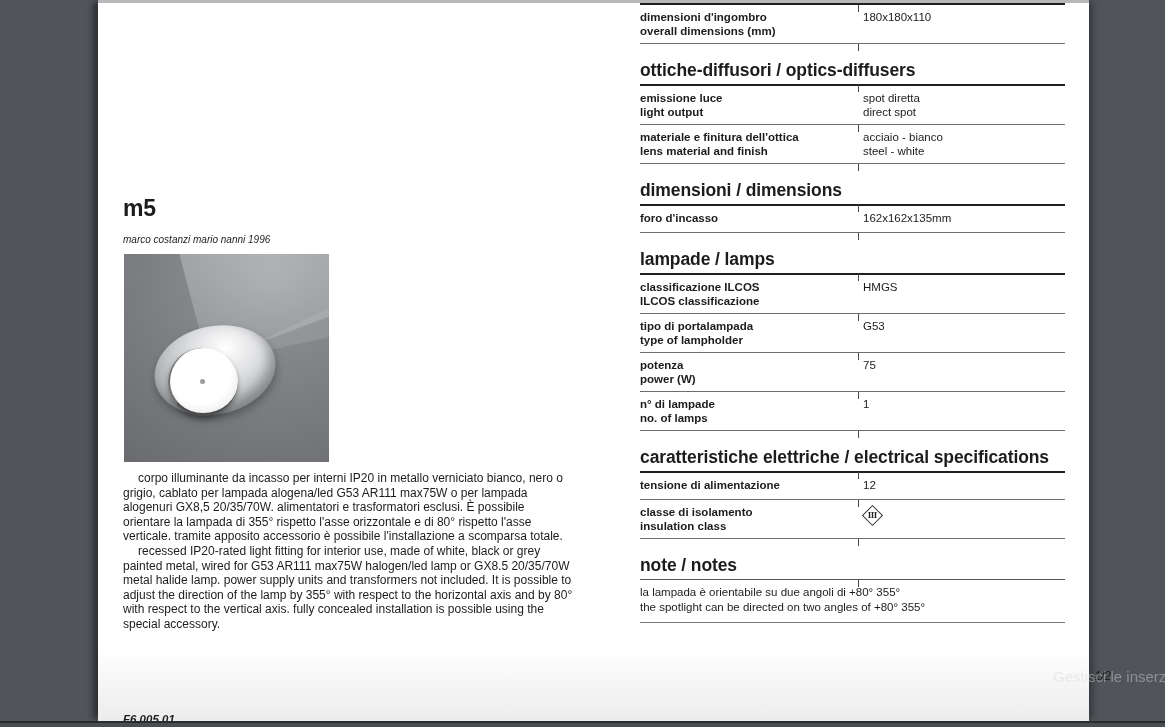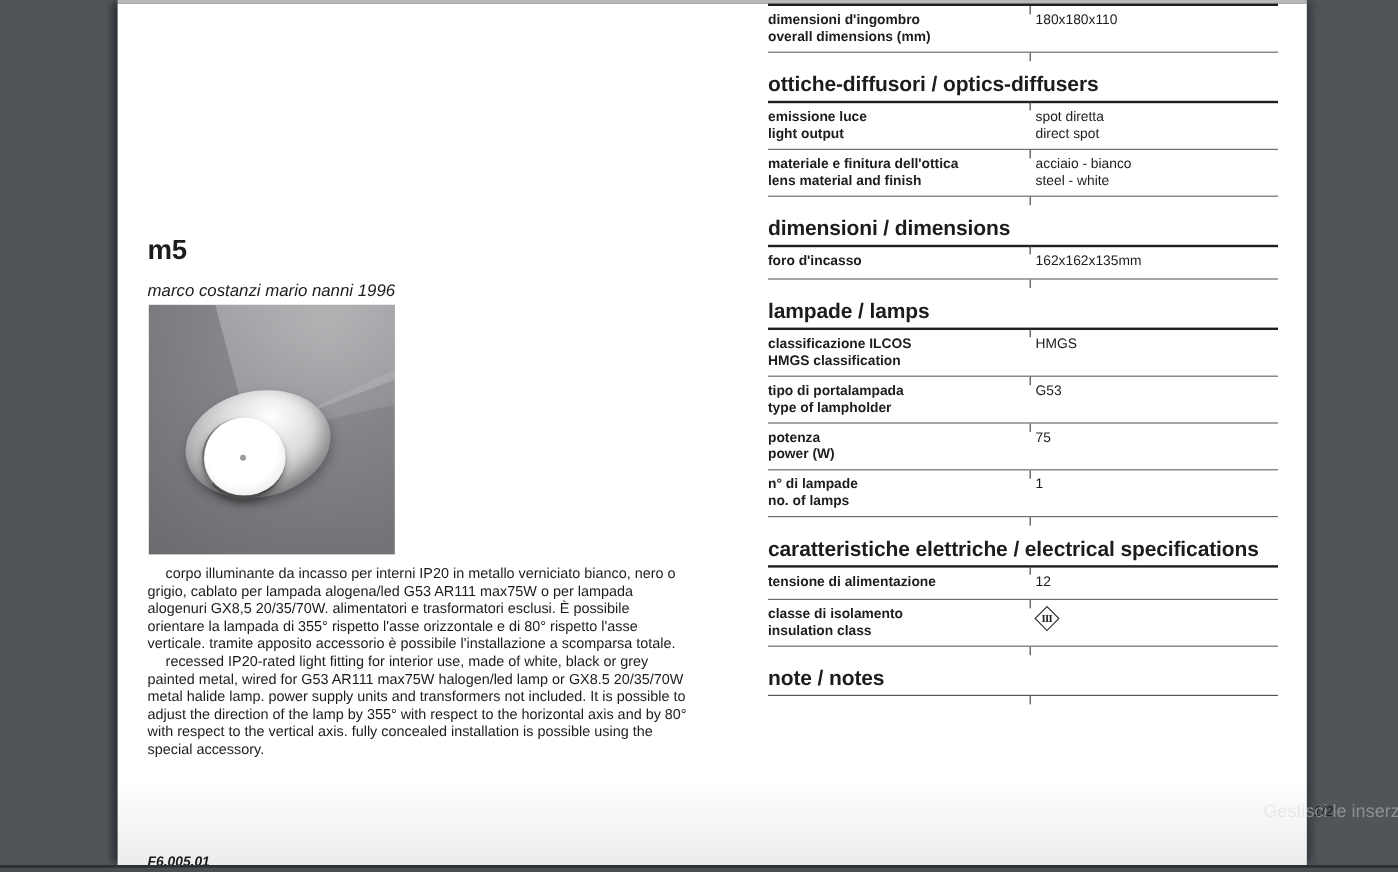--- a/index.html
+++ b/index.html
@@ -15,21 +15,21 @@
     box-shadow:-7px 0 6px -2px rgba(15,17,19,0.55), 6px 0 6px -2px rgba(15,17,19,0.4);
   }
 
   .bottombar {
     position:absolute; left:0; top:721px; width:1165px; height:6px;
     background:#4a4d50; border-top:2px solid #2a2c2e;
   }
 
   
   .prod-title { position:absolute; left:25px; top:192px; font-size:23px; font-weight:bold; letter-spacing:-0.3px; }
-  .designers { position:absolute; left:25px; top:231px; font-size:14px; font-style:italic; }
+  .designers { position:absolute; left:25px; top:231px; font-size:10px; font-style:italic; }
 
   .photo {
     position:absolute; left:26px; top:251px; width:205px; height:208px; overflow:hidden;
     background:radial-gradient(circle at 72% 8%, #97999b 0%, #84868a 35%, #77797c 65%, #696b6e 100%);
   }
   .beam {
     position:absolute; left:0; top:0; width:100%; height:100%;
     clip-path:polygon(41% 52%, 27% 0%, 100% 0%, 100% 30%);
     background:linear-gradient(to top, rgba(255,255,255,0.04), rgba(255,255,255,0.26));
   }
@@ -164,21 +164,21 @@
           <div>foro d'incasso</div>
         </div>
         <div class="svalue">162x162x135mm</div>
       </div>
 
       <div class="shead">lampade / lamps</div>
 
       <div class="srow">
         <div class="slabel">
           <div>classificazione ILCOS</div>
-          <div>HMGS classification</div>
+          <div>ILCOS classificazione</div>
         </div>
         <div class="svalue">HMGS</div>
       </div>
 
       <div class="srow">
         <div class="slabel">
           <div>tipo di portalampada</div>
           <div>type of lampholder</div>
         </div>
         <div class="svalue">G53</div>
@@ -216,20 +216,24 @@
         </div>
         <div class="svalue">
           <span class="ins-diamond">
             <span class="ins-num">III</span>
           </span>
         </div>
       </div>
 
       <div class="shead thin">note / notes</div>
 
+      <div class="notes">
+        <div>la lampada è orientabile su due angoli di +80° 355°</div>
+        <div>the spotlight can be directed on two angles of +80° 355°</div>
+      </div>
 
     </div>
   </div>
 
   <div class="bottombar"></div>
 
   <div class="ghost">Gestisci le inserz</div>
 
 </div>
 

